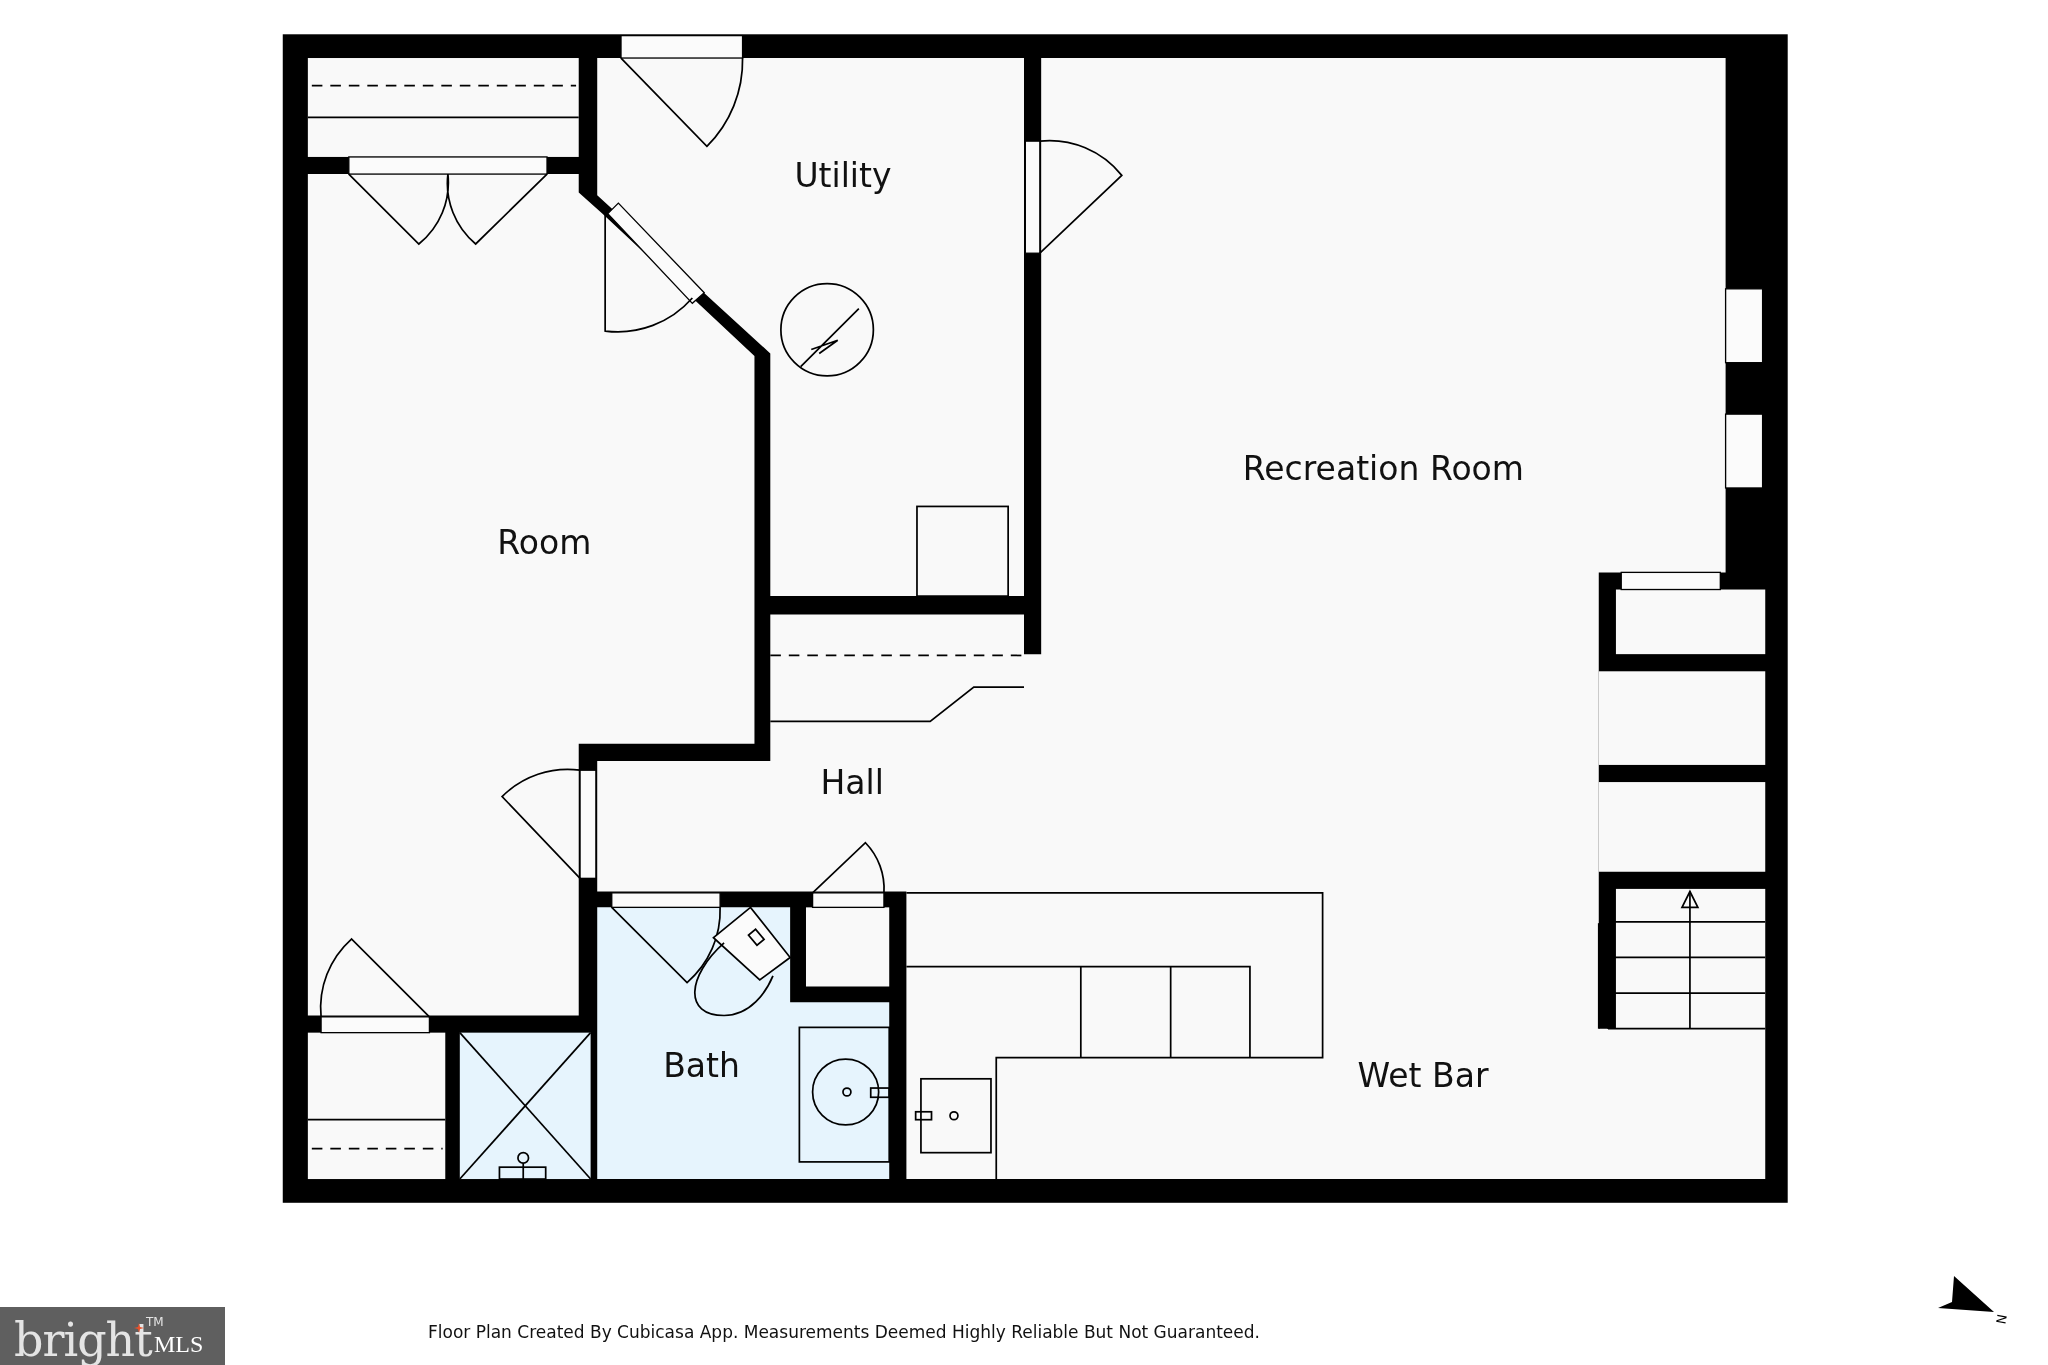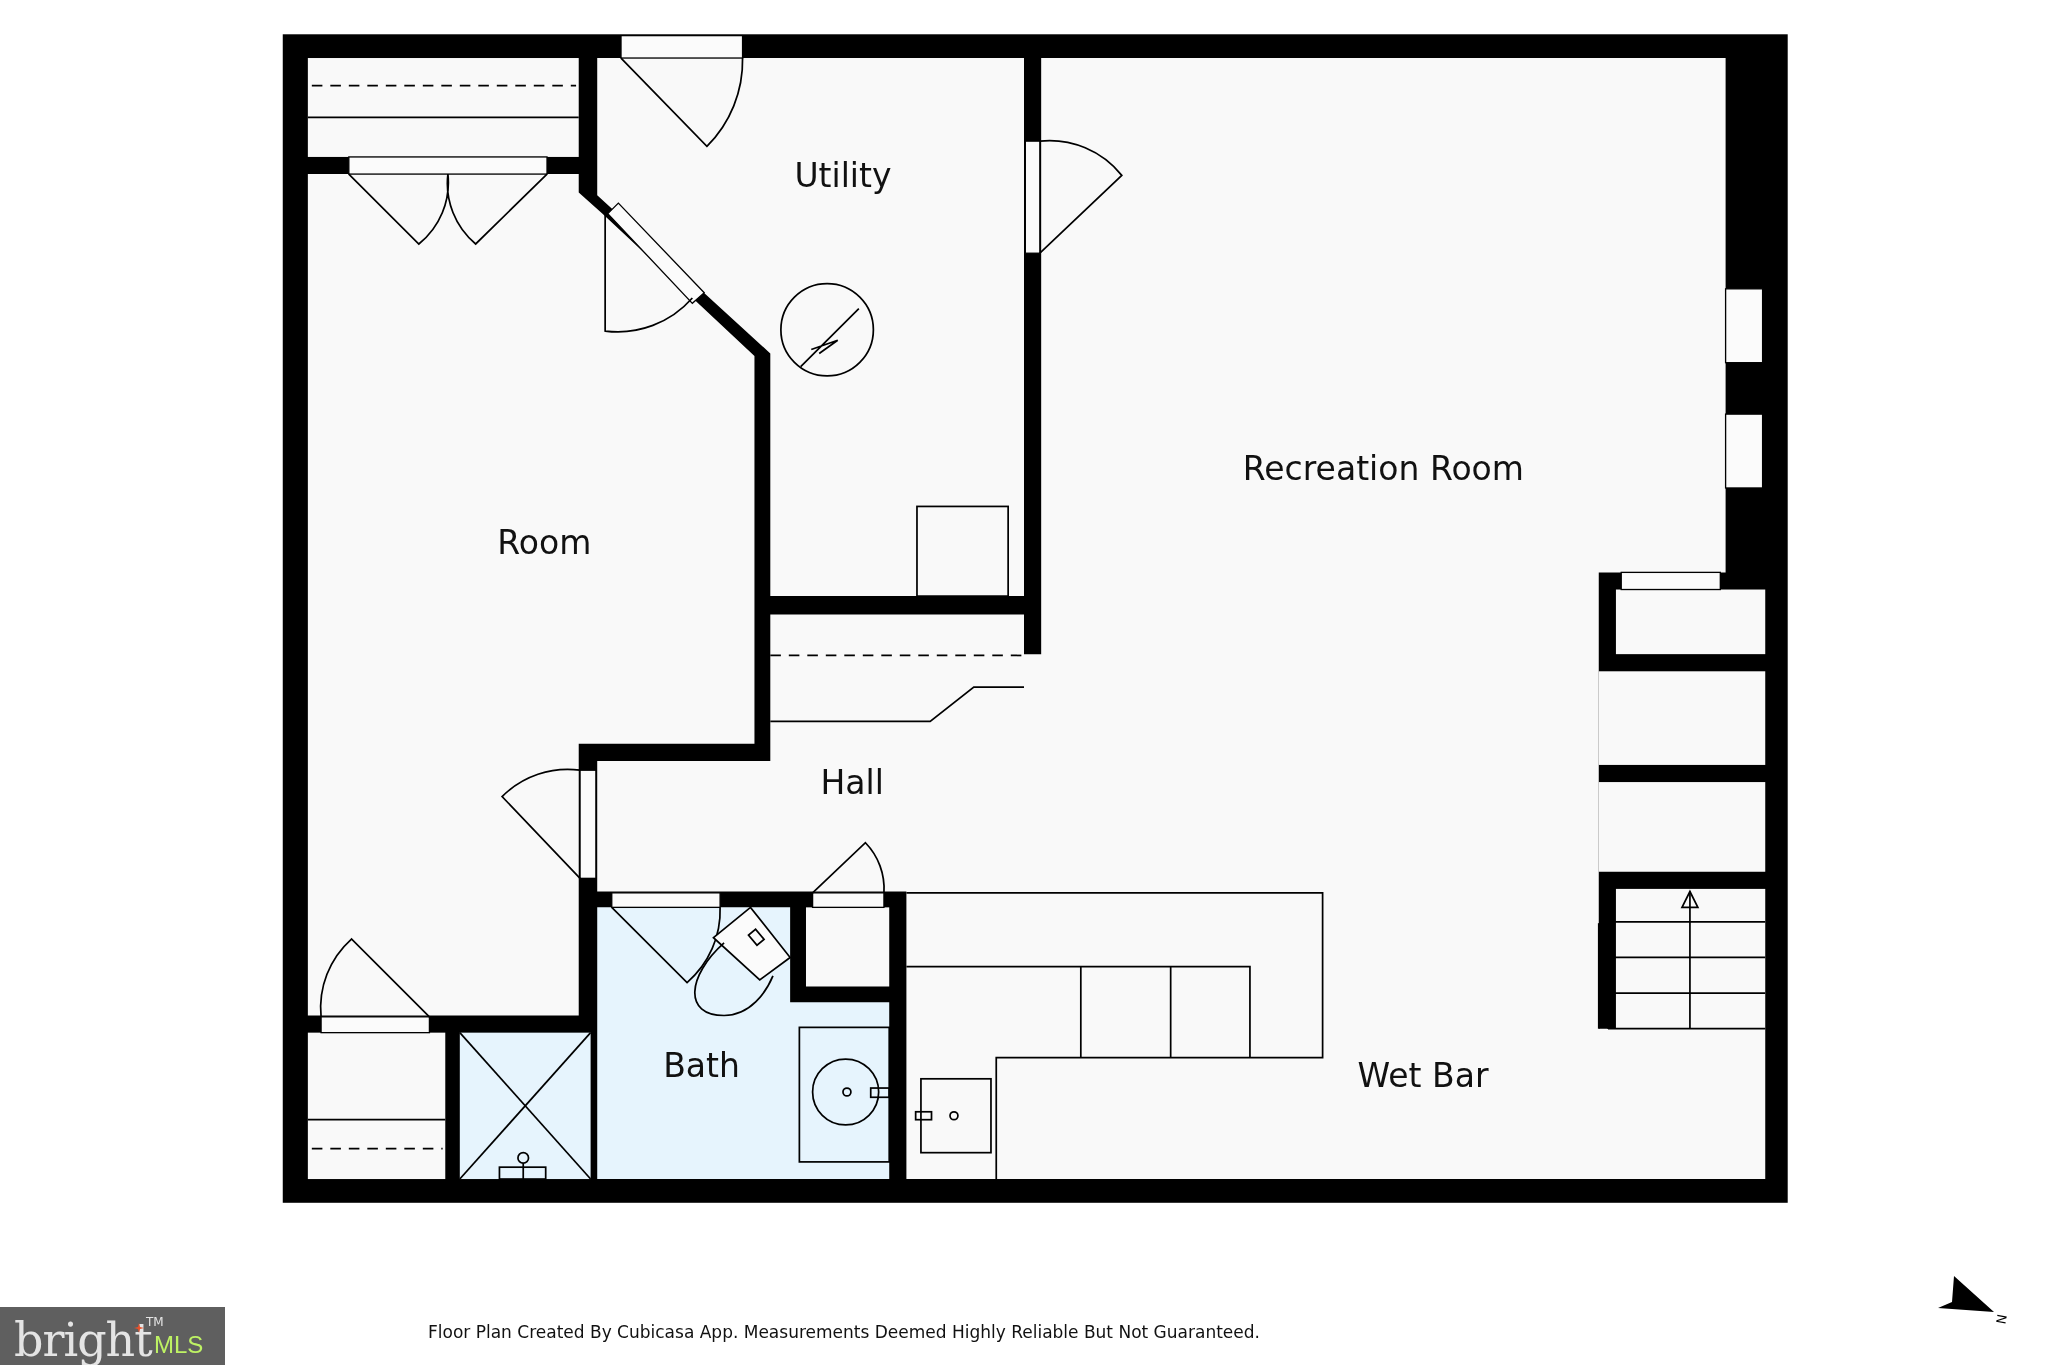--- a/index.html
+++ b/index.html
@@ -9,21 +9,21 @@
   .wall { fill: #000; }
   .floor { fill: #f9f9f9; }
   .bathfloor { fill: #e6f4fd; }
   .thin { fill: none; stroke: #000; stroke-width: 1.3; }
   .thinfill { fill: #fbfbfb; stroke: #000; stroke-width: 1.3; }
   .dash { fill: none; stroke: #000; stroke-width: 1.3; stroke-dasharray: 8 6; }
   .opening { fill: #fbfbfb; stroke: #000; stroke-width: 1; }
   #caption { position: absolute; left: 0; width: 1688px; top: 1322px; text-align: center; font-family: "DejaVu Sans", sans-serif; font-size: 17px; color: #111; }
   #logo { position: absolute; left: 0; top: 1307px; width: 225px; height: 73px; background: #5f5f5f; }
   #logo .word { position: absolute; left: 14px; top: 6px; font-family: "DejaVu Serif", serif; font-size: 46px; color: #e4e4e4; letter-spacing: -1px; }
-  #logo .mls { position: absolute; left: 154px; top: 24px; font-family: Liberation Sans, sans-serif; font-size: 24px; color: #bef264; }
+  #logo .mls { position: absolute; left: 154px; top: 24px; font-family: Liberation Serif, serif; font-size: 24px; color: #ffffff; }
   #logo .tm { position: absolute; left: 146px; top: 8px; font-size: 12px; color: #e4e4e4; }
   #logo .spark { position: absolute; left: 134px; top: 16px; width: 10px; height: 10px; }
   #compass { position: absolute; left: 1932px; top: 1272px; width: 90px; height: 70px; }
 </style>
 </head>
 <body>
 
 <svg id="plan" viewBox="0 0 1550 1035" preserveAspectRatio="none" xmlns="http://www.w3.org/2000/svg">
 
   <g>

